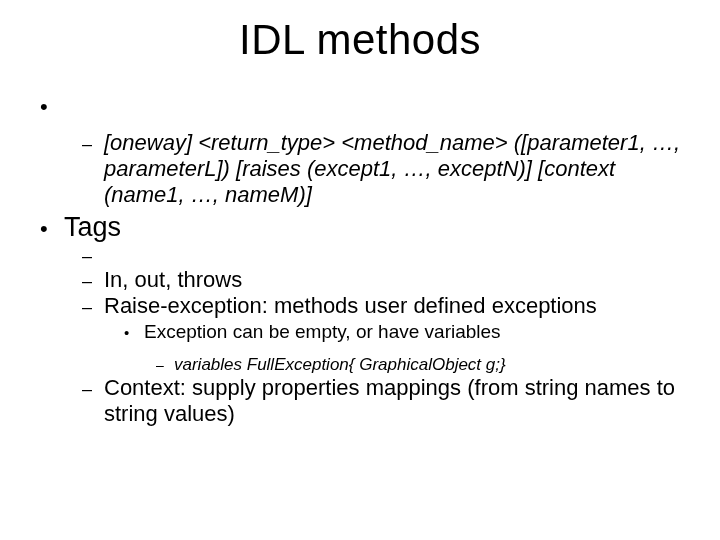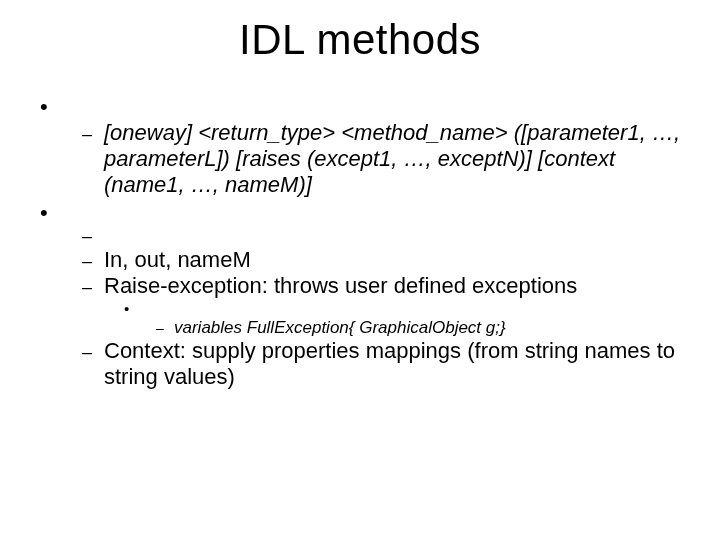--- a/index.html
+++ b/index.html
@@ -13,21 +13,21 @@
     .lvl1 > li > .row > .bul { width: 24px; flex-shrink: 0; font-size: 22px; line-height: 1; }
     .lvl2 { font-size: 22px; font-weight: 300; padding-left: 42px; margin-top: 2px; }
     .lvl2 > li > .row { display: flex; align-items: baseline; }
     .lvl2 > li > .row > .bul { width: 22px; flex-shrink: 0; font-size: 18px; }
     .lvl3 { font-size: 19px; font-weight: 300; padding-left: 42px; margin-top: 2px; }
     .lvl3 > li > .row { display: flex; align-items: baseline; }
     .lvl3 > li > .row > .bul { width: 20px; flex-shrink: 0; font-size: 15px; line-height: 1; }
     .lvl4 { font-size: 17px; font-weight: 300; padding-left: 32px; margin-top: 2px; }
     .lvl4 > li > .row { display: flex; align-items: baseline; }
     .lvl4 > li > .row > .bul { width: 18px; flex-shrink: 0; font-size: 14px; }
-    .ital { font-style: italic; }
+    .ital { font-style: italic; margin-top: 10px; }
     .text { line-height: 1.18; }
   </style>
 </head>
 <body>
 
 <div class="slide">
   <h1 class="title">IDL methods</h1>
 
   <ul class="lvl1">
 
@@ -41,42 +41,44 @@
             <span class="bul">–</span>
             <span class="text ital">[oneway] &lt;return_type&gt; &lt;method_name&gt; ([parameter1, …, parameterL]) [raises (except1, …, exceptN)] [context (name1, …, nameM)]</span>
           </div>
         </li>
       </ul>
     </li>
 
     <li>
       <div class="row">
         <span class="bul">•</span>
+        <span class="text">Tags</span>
       </div>
       <ul class="lvl2">
         <li>
           <div class="row">
             <span class="bul">–</span>
           </div>
         </li>
         <li>
           <div class="row">
             <span class="bul">–</span>
-            <span class="text">In, out, nameM</span>
+            <span class="text">In, out, throws</span>
           </div>
         </li>
         <li>
           <div class="row">
             <span class="bul">–</span>
-            <span class="text">Raise-exception: throws user defined exceptions</span>
+            <span class="text">Raise-exception: methods user defined exceptions</span>
           </div>
           <ul class="lvl3">
             <li>
               <div class="row">
                 <span class="bul">•</span>
+                <span class="text">Exception can be empty, or have variables</span>
               </div>
               <ul class="lvl4">
                 <li>
                   <div class="row">
                     <span class="bul">–</span>
                     <span class="text ital">variables FullException{ GraphicalObject g;}</span>
                   </div>
                 </li>
               </ul>
             </li>

